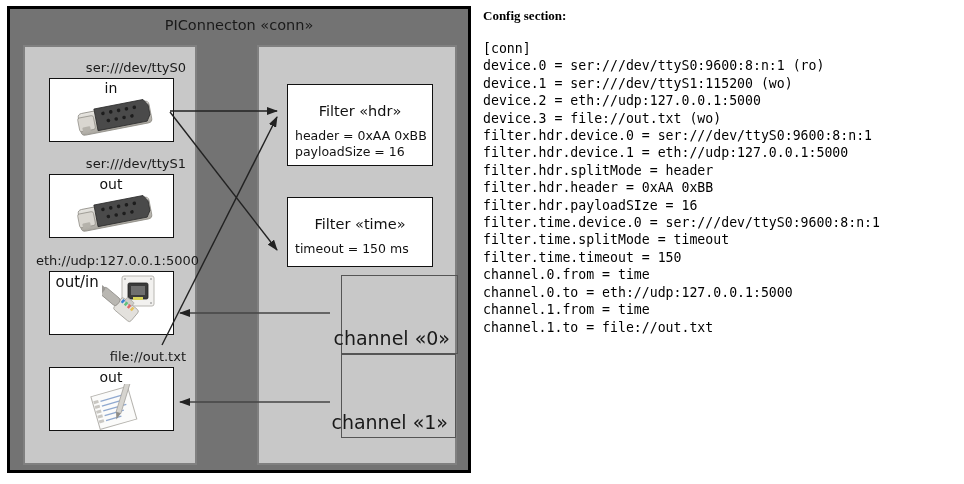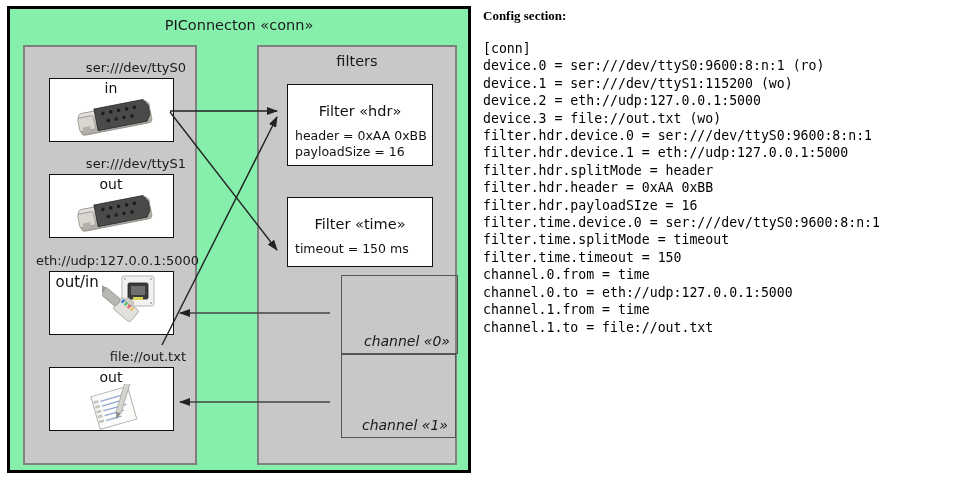--- a/index.html
+++ b/index.html
@@ -16,21 +16,21 @@
     overflow: hidden;
   }
 
   
   #diagram-frame {
     position: absolute;
     left: 7px;
     top: 6px;
     width: 464px;
     height: 467px;
-    background: #86efac;
+    background: #737373;
     border: 3px solid #000000;
     box-sizing: border-box;
   }
   #diagram-title {
     position: absolute;
     left: 0;
     top: 8px;
     width: 100%;
     text-align: center;
     font-size: 14.5px;
@@ -174,24 +174,23 @@
   #channel-1 {
     left: 82px;
     top: 307px;
     width: 115px;
     height: 84px;
   }
   .channel-label {
     position: absolute;
     right: 7px;
     bottom: 4px;
-    font-size: 14px;
+    font-size: 19px;
     color: #1a1a1a;
     white-space: nowrap;
-    font-style: italic;
   }
 
   
   #arrow-layer {
     position: absolute;
     left: 0;
     top: 0;
     width: 964px;
     height: 484px;
     pointer-events: none;
@@ -341,21 +340,20 @@
               <rect x="32" y="-2" width="5" height="32" fill="#d6d4cf" stroke="#a7a5a0" stroke-width="0.8"></rect>
               <polygon points="32,30 37,30 34.5,37" fill="#8f8d88"></polygon>
             </g>
           </g>
         </svg>
       </div>
     </div>
   </div>
 
   <div class="panel" id="filters-panel">
-    <div class="panel-title">filters</div>
 
     <div class="filter-box" id="filter-hdr">
       <div class="filter-title">Filter «hdr»</div>
       <div class="filter-props">
         <div>header = 0xAA 0xBB</div>
         <div>payloadSize = 16</div>
       </div>
     </div>
 
     <div class="filter-box" id="filter-time">

